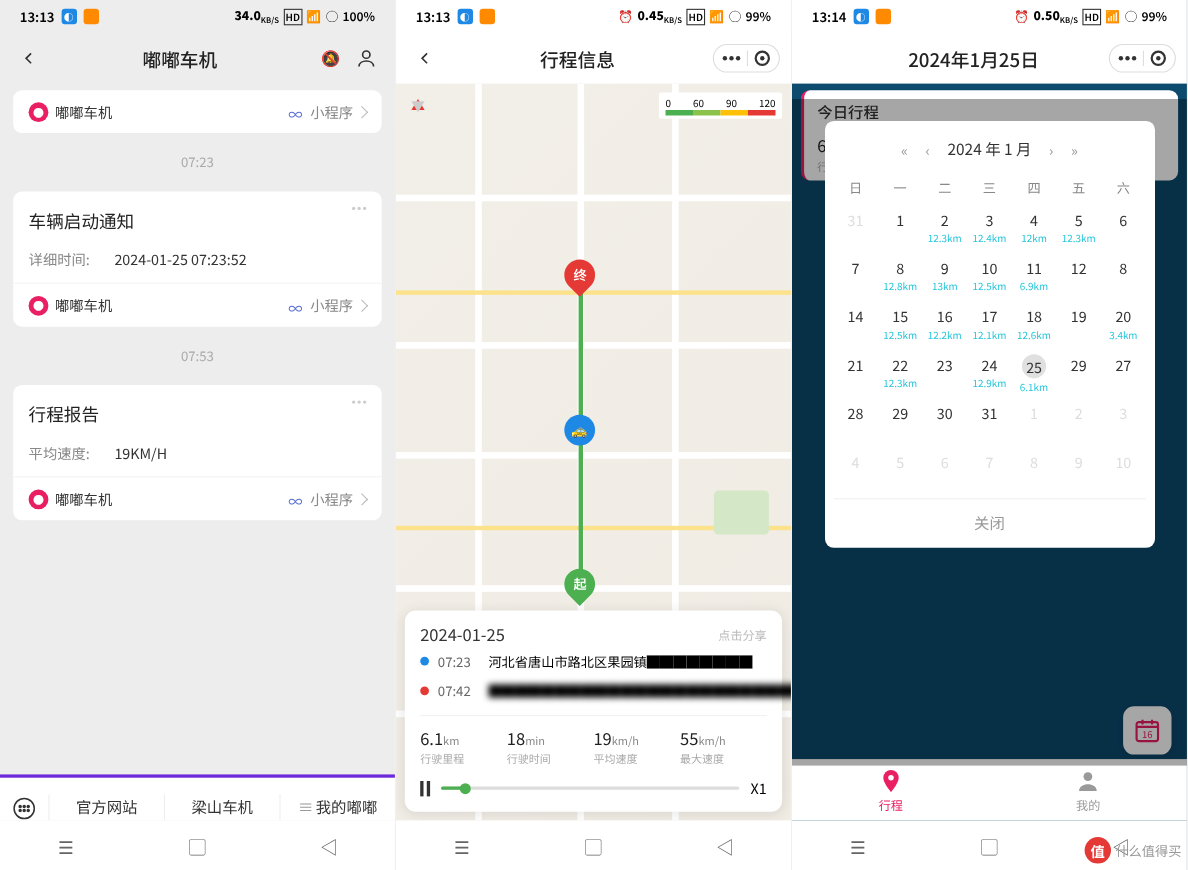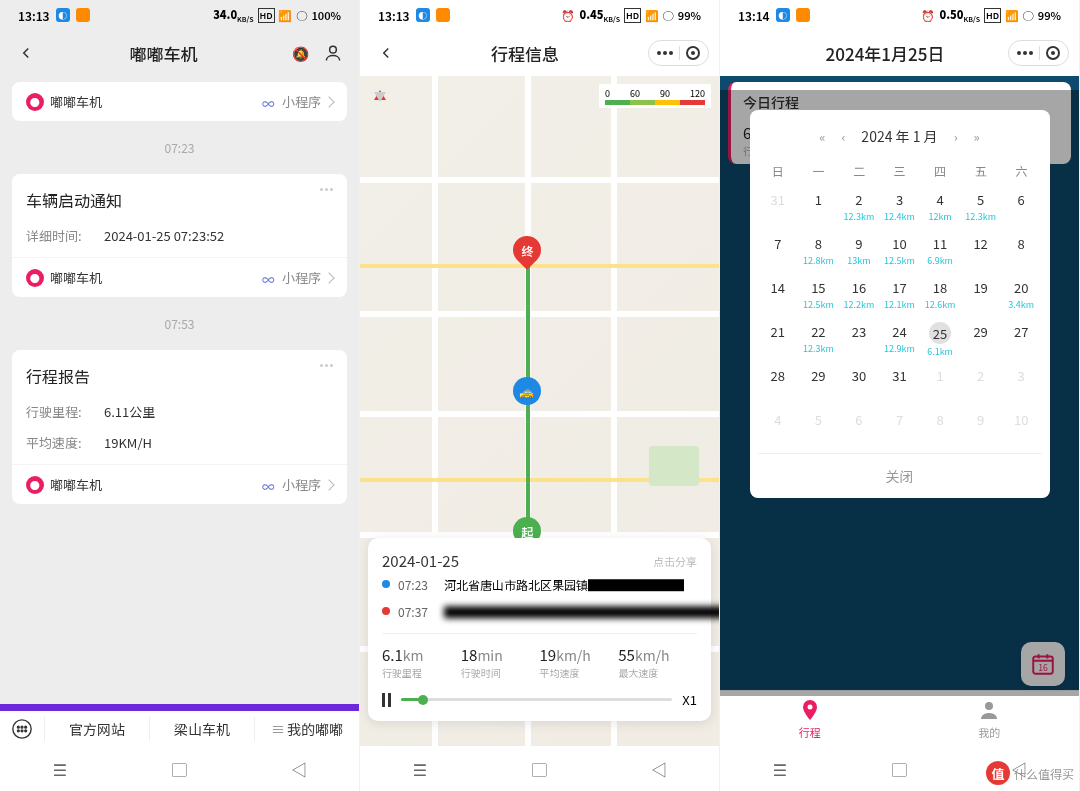--- a/index.html
+++ b/index.html
@@ -31,48 +31,48 @@
 .mini-s{width:16px;height:16px;color:#5b6fd6}
 .chev{width:8px;height:8px;border-top:1.5px solid #bbb;border-right:1.5px solid #bbb;transform:rotate(45deg)}
 .time-sep{text-align:center;font-size:12px;color:#aaa;padding:10px 0}
 .card-head{display:flex;align-items:flex-start;padding:14px 14px 8px}
 .card-head .t{font-size:16px;color:#222;flex:1}
 .card-head .m{color:#ccc;display:flex;gap:2px}.card-head .m span{width:3px;height:3px;border-radius:50%;background:#ccc}
 .row{display:flex;padding:6px 14px;font-size:13px}
 .row .lbl{width:78px;color:#888}
 .row .val{color:#333}
 .blur{filter:blur(3px);color:#999}
-.tabs-btm{height:42px;display:flex;align-items:center;border-top:7px solid #6d28d9;background:#fff}
+.tabs-btm{height:42px;display:flex;align-items:flex-end;border-top:3px solid #6d28d9;background:#fff}
 .tabs-btm .ico{width:44px;display:flex;align-items:center;justify-content:center}
 .tabs-btm .tab{flex:1;font-size:14px;color:#333;display:flex;align-items:center;justify-content:center;border-left:1px solid #eee;height:24px}
 
 .p2{background:#fff}
 .map{flex:1;background:linear-gradient(135deg,#f2efe8 0%,#f0ece4 100%);position:relative;overflow:hidden}
 .road{position:absolute;background:#fff}
 .road.h{height:6px;left:0;right:0}
 .road.v{width:6px;top:0;bottom:0}
 .road.y{background:#fce28a;height:4px}
 .legend{position:absolute;right:8px;top:8px;background:#fff;border-radius:2px;padding:3px 6px;font-size:9px}
 .legend .bar{display:flex;height:5px;width:100px}
 .legend .bar div{flex:1}
 .marker{position:absolute;width:28px;height:28px;border-radius:50% 50% 50% 0;transform:rotate(-45deg);display:flex;align-items:center;justify-content:center;color:#fff;font-size:12px;margin-left:-14px;margin-top:-28px}
 .marker span{transform:rotate(45deg);font-weight:600}
 .compass{position:absolute;left:8px;top:8px;width:24px;height:24px}
 .compass::before{content:"";position:absolute;left:50%;top:0;border:6px solid transparent;border-bottom:10px solid #e53935;transform:translateX(-50%)}
 .compass::after{content:"";position:absolute;left:50%;bottom:0;border:6px solid transparent;border-top:10px solid #ccc;transform:translateX(-50%)}
-.trip-panel{position:absolute;left:8px;right:8px;bottom:25px;background:#fff;border-radius:10px;padding:12px 14px;box-shadow:0 2px 12px rgba(0,0,0,.1)}
+.trip-panel{position:absolute;left:8px;right:8px;bottom:8px;background:#fff;border-radius:10px;padding:12px 14px;box-shadow:0 2px 12px rgba(0,0,0,.1)}
 .trip-date{font-size:15px;color:#333;display:flex;align-items:center}
 .trip-date .share{margin-left:auto;font-size:11px;color:#bbb}
 .stop{display:flex;align-items:flex-start;gap:8px;padding:5px 0;font-size:12px}
 .stop .dot{width:8px;height:8px;border-radius:50%;margin-top:4px;flex-shrink:0}
 .stop .tm{color:#666;width:38px;flex-shrink:0}
 .stop .addr{color:#000000;flex:1}
 .stats{display:flex;margin-top:8px;border-top:1px solid #f0f0f0;padding-top:10px}
 .stat{flex:1}
-.stat .v{font-size:15px;color:#222}.stat .v .u{font-size:14px;color:#888}
+.stat .v{font-size:15px;color:#222}.stat .v .u{font-size:10px;color:#888}
 .stat .l{font-size:10px;color:#aaa}
 .player{display:flex;align-items:center;gap:10px;margin-top:10px}
 .pause{display:flex;gap:3px}.pause span{width:3px;height:14px;background:#333}
 .track{flex:1;height:3px;background:#ddd;border-radius:2px;position:relative}
 .track .prog{position:absolute;left:0;width:8%;height:100%;background:#4caf50;border-radius:2px}
 .track .thumb{position:absolute;left:8%;top:50%;width:10px;height:10px;border-radius:50%;background:#4caf50;transform:translate(-50%,-50%)}
 
 .p3{background:#0c4a6e}
 .today{background:#fff;margin:6px 8px 0;border-radius:8px;padding:10px 12px 6px;border-left:3px solid #e91e63}
 .today .t{font-size:14px;color:#333;font-weight:500;margin-bottom:6px}
@@ -173,24 +173,20 @@
     <div class="card">
       <div class="card-head">
             <div class="t">行程报告</div>
             <div class="m">
               <span></span>
               <span></span>
               <span></span>
             </div>
           </div>
       <div class="row">
-            <div class="lbl">行驶里程:</div>
-            <div class="val">6.11公里</div>
-          </div>
-      <div class="row">
             <div class="lbl">平均速度:</div>
             <div class="val">19KM/H</div>
           </div>
       <div class="card-foot" style="border-top:1px solid #f3f3f3;margin-top:6px">
         <div class="app-icn">●</div>
         <div class="app-name">嘟嘟车机</div>
         <div class="mini">
               <span class="mini-s">∞</span>
               <span>小程序</span>
               <span class="chev"></span>
@@ -301,21 +297,21 @@
             <span class="share">点击分享</span>
           </div>
       <div id="stops">
             <div class="stop">
               <div class="dot" style="background:#1e88e5"></div>
               <div class="tm">07:23</div>
               <div class="addr ">河北省唐山市路北区果园镇████████</div>
             </div>
             <div class="stop">
               <div class="dot" style="background:#e53935"></div>
-              <div class="tm">07:37</div>
+              <div class="tm">07:42</div>
               <div class="addr blur">████████████████████████</div>
             </div>
           </div>
       <div class="stats" id="stats2">
             <div class="stat">
               <div class="v">6.1<span class="u">km</span></div>
               <div class="l">行驶里程</div>
             </div>
             <div class="stat">
               <div class="v">18<span class="u">min</span></div>

